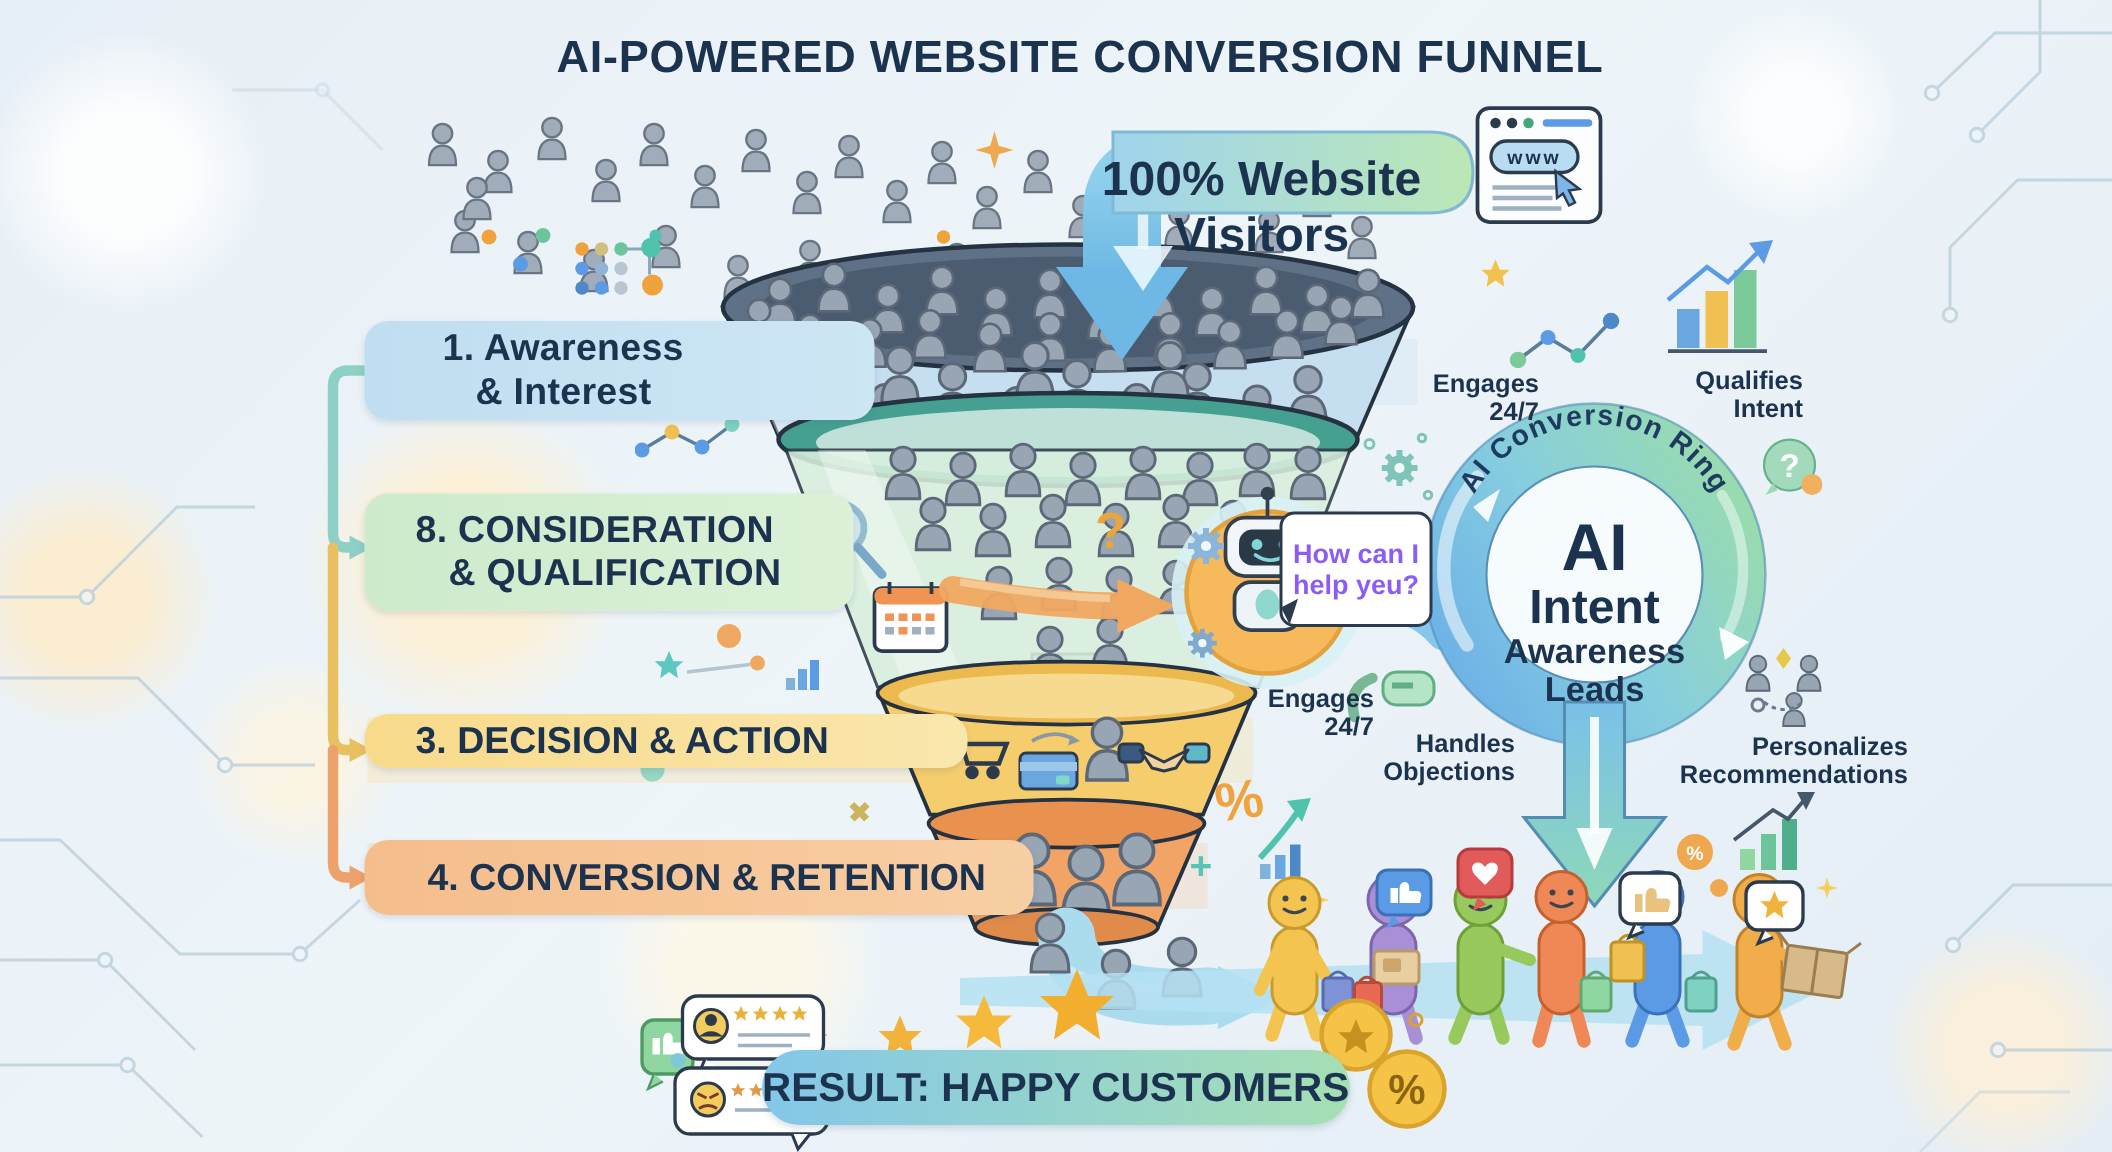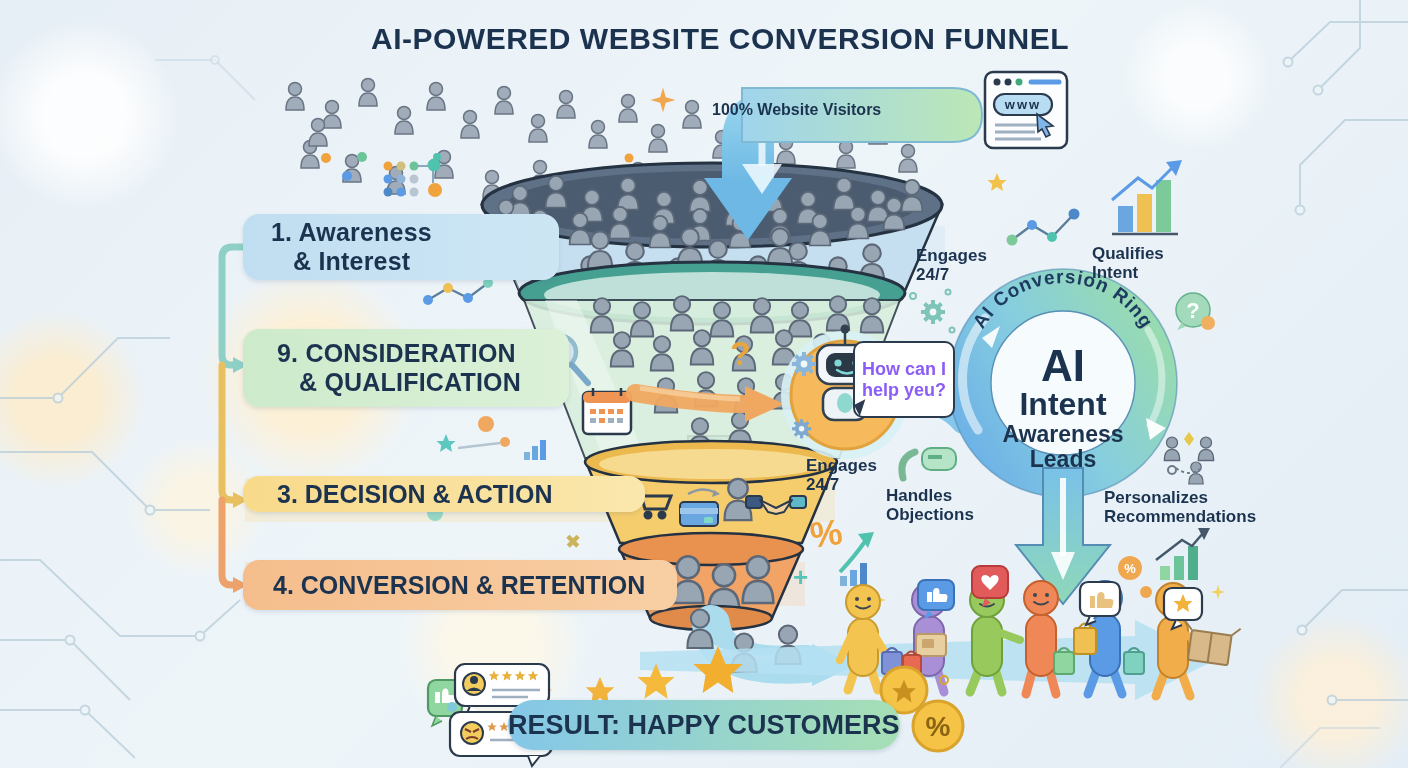--- a/index.html
+++ b/index.html
@@ -11,35 +11,35 @@
       radial-gradient(circle at 14% 66%, rgba(255,244,220,.7) 0 30px, rgba(255,244,220,0) 70px),
       radial-gradient(circle at 35% 84%, rgba(255,248,230,.8) 0 45px, rgba(255,248,230,0) 95px),
       radial-gradient(circle at 6% 15%, rgba(255,255,255,.9) 0 40px, rgba(255,255,255,0) 95px),
       radial-gradient(circle at 95% 91%, rgba(255,240,214,.8) 0 38px, rgba(255,240,214,0) 85px),
       radial-gradient(circle at 85% 10%, rgba(255,255,255,.8) 0 30px, rgba(255,255,255,0) 75px),
       linear-gradient(135deg,#e7eff6 0%,#eef5f9 45%,#e3edf5 100%);
   }
   svg{position:absolute;left:0;top:0;}
   .ov{position:absolute;color:#1c3350;font-weight:bold;line-height:1.15;}
   .title{left:0;top:22px;width:1408px;text-align:center;font-size:30px;letter-spacing:.5px;margin-left:16px;}
-  .bannerText{left:712px;top:101px;width:258px;font-size:16px;}
+  .bannerText{left:712px;top:101px;width:258px;text-align:center;font-size:32px;}
   .stageBox{position:absolute;border-radius:16px;color:#1c3350;font-weight:bold;
             display:flex;flex-direction:column;justify-content:center;box-shadow:0 2px 4px rgba(60,90,120,.15);}
   .stageBox span{display:block;}
-  .s1{left:243px;top:214px;width:288px;height:66px;background:linear-gradient(90deg,#c0def1,#cde6f4);font-size:25px;padding-left:28px;}
+  .s1{left:243px;top:214px;width:288px;height:66px;background:linear-gradient(90deg,#c0def1,#cde6f4);font-size:25px;padding-left:52px;}
   .s2{left:243px;top:329px;width:292px;height:78px;background:linear-gradient(90deg,#cdeacb,#dcf1d8);font-size:25px;padding-left:34px;}
   .s3{left:243px;top:476px;width:368px;height:36px;background:linear-gradient(90deg,#f8da8a,#fae7ad);font-size:25px;padding-left:34px;}
-  .s4{left:243px;top:560px;width:404px;height:50px;background:linear-gradient(90deg,#f5bd8c,#f8cfa4);font-size:25px;padding-left:30px;}
+  .s4{left:243px;top:560px;width:404px;height:50px;background:linear-gradient(90deg,#f5bd8c,#f8cfa4);font-size:25px;padding-left:42px;}
   .s2 span,.s1 span{letter-spacing:.2px;}
   .indent{padding-left:22px;}
   .ringCenter{left:991px;top:327px;width:144px;text-align:center;margin-top:17px;}
   .ringCenter .l1{font-size:44px;line-height:1.0;}
   .ringCenter .l2{font-size:32px;line-height:1.05;}
   .ringCenter .l3,.ringCenter .l4{font-size:23px;line-height:1.1;}
-  .feature{position:absolute;text-align:left;font-size:17px;font-weight:bold;color:#1c3350;line-height:1.12;}
+  .feature{position:absolute;text-align:right;font-size:17px;font-weight:bold;color:#1c3350;line-height:1.12;}
   .feature span{display:block;}
   .speech{left:853px;top:341px;width:84px;background:#fff;border:2px solid #2b3b4d;border-radius:10px;
           font-size:18px;padding:16px 7px;color:#8b5cf6;z-index:6;}
   .speech:after{content:"";position:absolute;left:-10px;bottom:2px;border:9px solid transparent;
           border-right-color:#2b3b4d;transform:rotate(18deg);}
   .result{left:508px;top:700px;width:392px;height:50px;border-radius:25px;
           font-size:27px;line-height:50px;background:linear-gradient(90deg,#84c7e8,#a6dfb4);
           box-shadow:0 2px 5px rgba(60,90,120,.2);z-index:5;}
 </style>
 </head>
@@ -697,21 +697,21 @@
 
 <div class="ov title">AI-POWERED WEBSITE CONVERSION FUNNEL</div>
 
 <div class="ov bannerText">100% Website Visitors</div>
 
 <div class="stageBox s1">
   <span>1. Awareness</span>
   <span class="indent">&amp; Interest</span>
 </div>
 <div class="stageBox s2">
-  <span>9. CONSIDERATION</span>
+  <span>8. CONSIDERATION</span>
   <span class="indent">&amp; QUALIFICATION</span>
 </div>
 <div class="stageBox s3">
   <span>3. DECISION &amp; ACTION</span>
 </div>
 <div class="stageBox s4">
   <span>4. CONVERSION &amp; RETENTION</span>
 </div>
 
 <div class="ov speech">

